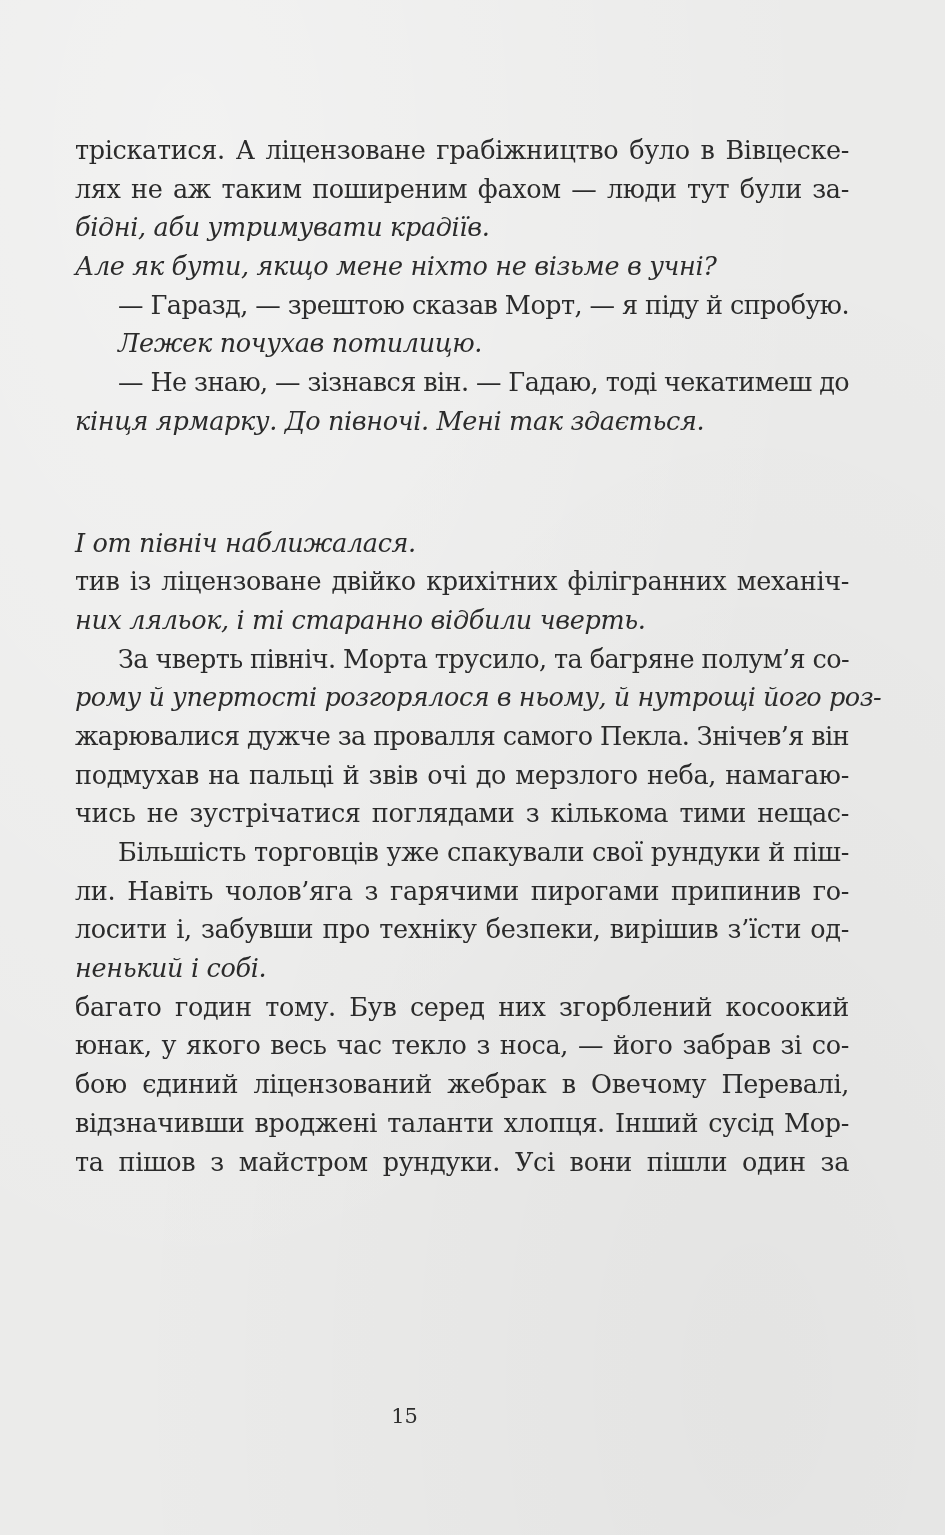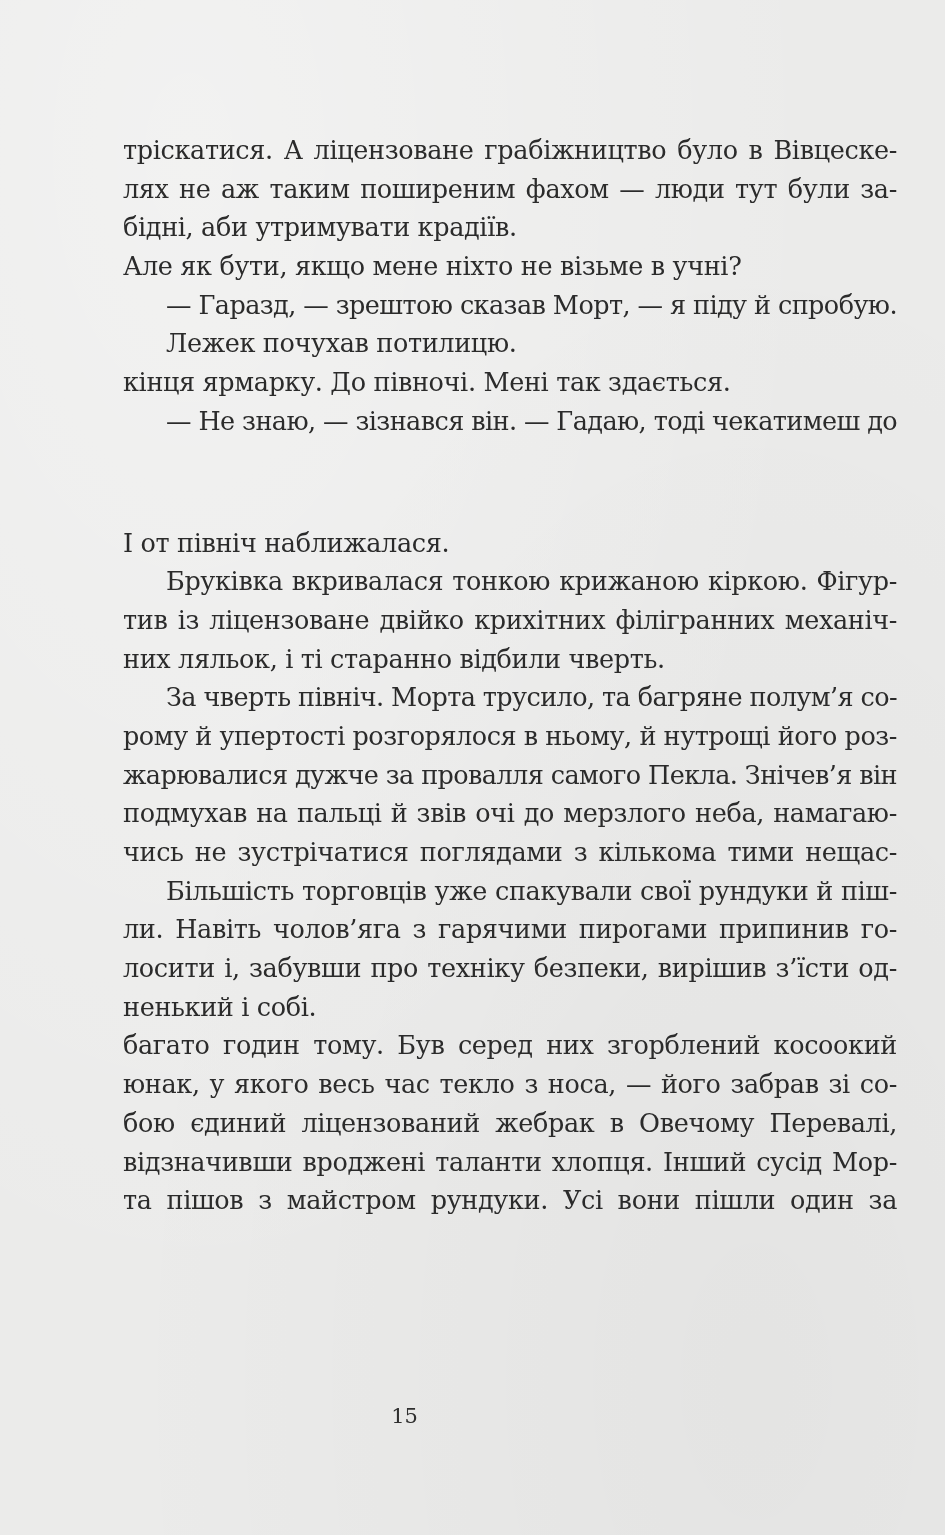--- a/index.html
+++ b/index.html
@@ -16,35 +16,35 @@
       position: relative;
       overflow: hidden;
       font-family: "DejaVu Serif", "Liberation Serif", serif;
       color: #2b2b2b;
     }
     .page {
       position: absolute;
       left: 75px;
       top: 131px;
       width: 774px;
-      margin-left: 48px;
     }
     .line {
       display: block;
       height: 38.7px;
       line-height: 38.7px;
       font-size: 25.5px;
       white-space: nowrap;
       letter-spacing: -0.35px;
       text-align: justify;
       text-align-last: justify;
       transform-origin: left center;
     }
     .line.last {
       text-align-last: left;
+      font-style: italic;
     }
     .line.indent {
       padding-left: 43px;
     }
     .gap {
       height: 83px;
     }
     .page-number {
       position: absolute;
       left: 0;
@@ -63,33 +63,32 @@
 
   <span class="line">тріскатися. А ліцензоване грабіжництво було в Вівцеске-</span>
   <span class="line">лях не аж таким поширеним фахом — люди тут були за-</span>
   <span class="line last">бідні, аби утримувати крадіїв.</span>
 
   <span class="line last">Але як бути, якщо мене ніхто не візьме в учні?</span>
   <span class="line indent" style="letter-spacing: -0.577464px;">— Гаразд, — зрештою сказав Морт, — я піду й спробую.</span>
 
   <span class="line indent last">Лежек почухав потилицю.</span>
 
+  <span class="line indent" style="letter-spacing: -0.590566px;">— Не знаю, — зізнався він. — Гадаю, тоді чекатимеш до</span>
   <span class="line last">кінця ярмарку. До півночі. Мені так здається.</span>
-  <span class="line indent" style="letter-spacing: -0.590566px;">— Не знаю, — зізнався він. — Гадаю, тоді чекатимеш до</span>
 
   <div class="gap"></div>
 
   <span class="line last">І от північ наближалася.</span>
 
-  <span class="line indent">Бруківка вкривалася тонкою крижаною кіркою. Фігур-</span>
   <span class="line">тив із ліцензоване двійко крихітних філігранних механіч-</span>
   <span class="line last">них ляльок, і ті старанно відбили чверть.</span>
 
   <span class="line indent" style="letter-spacing: -0.585511px;">За чверть північ. Морта трусило, та багряне полум’я со-</span>
-  <span class="line" style="letter-spacing: -0.455263px;">рому й упертості розгорялося в ньому, й нутрощі його роз-</span>
+  <span class="line" style="letter-spacing: -0.455263px; font-style: italic;">рому й упертості розгорялося в ньому, й нутрощі його роз-</span>
   <span class="line" style="letter-spacing: -0.585511px;">жарювалися дужче за провалля самого Пекла. Знічев’я він</span>
   <span class="line">подмухав на пальці й звів очі до мерзлого неба, намагаю-</span>
   <span class="line">чись не зустрічатися поглядами з кількома тими нещас-</span>
 
   <span class="line indent">Більшість торговців уже спакували свої рундуки й пiш-</span>
   <span class="line">ли. Навіть чолов’яга з гарячими пирогами припинив го-</span>
   <span class="line">лосити і, забувши про техніку безпеки, вирішив з’їсти од-</span>
   <span class="line last">ненький і собі.</span>
 
   <span class="line">багато годин тому. Був серед них згорблений косоокий</span>

